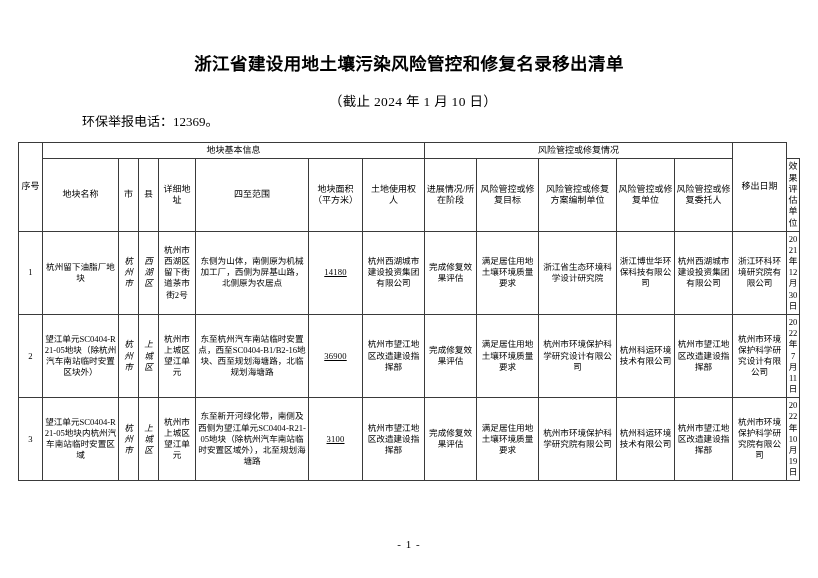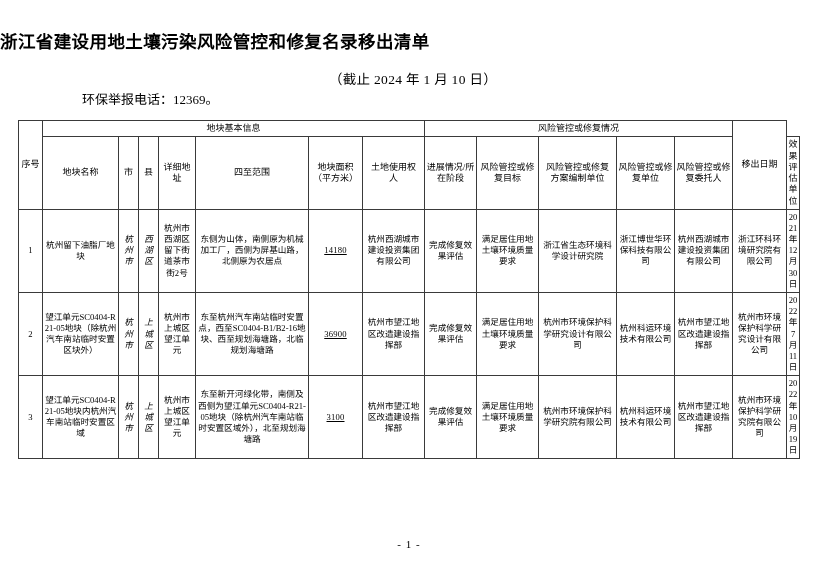--- a/index.html
+++ b/index.html
@@ -20,26 +20,26 @@
   .page {
     position: relative;
     width: 818px;
     height: 578px;
     box-sizing: border-box;
     background: #fff;
   }
 
   
   .doc-title {
-    text-align: left;
+    text-align: center;
     font-size: 17.5px;
     font-weight: bold;
     letter-spacing: 0.4px;
     margin: 0;
-    padding-top: 32px;
+    padding-top: 54px;
     line-height: 1.2;
   }
   .doc-subtitle {
     text-align: center;
     font-size: 13.5px;
     font-weight: normal;
     margin: 0;
     padding-top: 15px;
     letter-spacing: 0.3px;
     padding-left: 8px;

